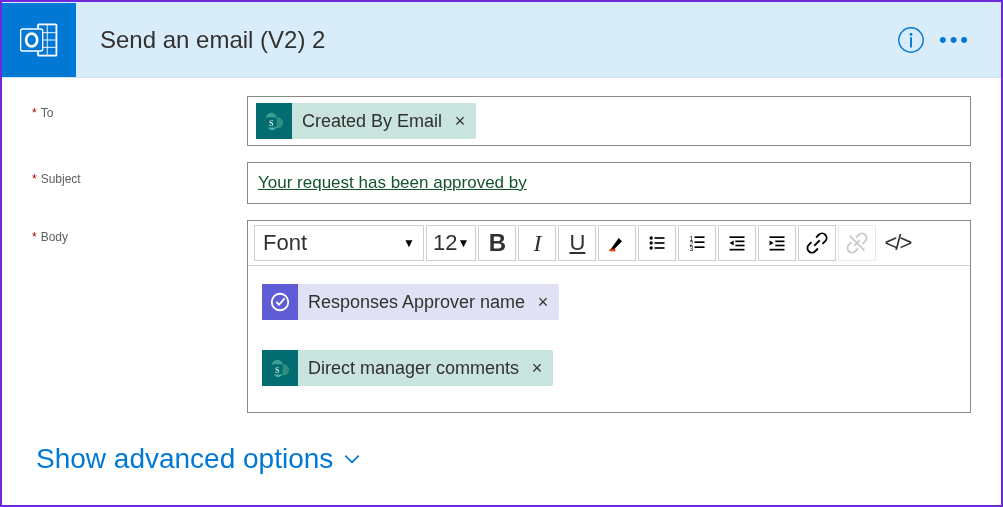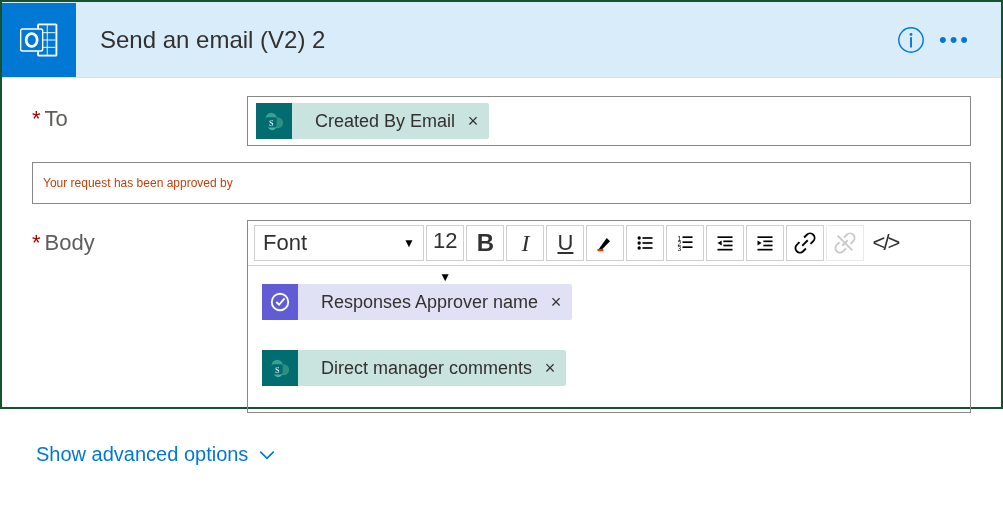--- a/index.html
+++ b/index.html
@@ -5,24 +5,24 @@
   * { box-sizing: border-box; margin: 0; padding: 0; }
   body {
     font-family: "Segoe UI", -apple-system, sans-serif;
     font-size: 14px;
     color: #323130;
     background: #fff;
     width: 1003px;
     height: 507px;
   }
   .card {
-    border: 2px solid #14532d;
+    border: 2px solid #6d28d9;
     background: #fff;
     width: 1003px;
-    height: 409px;
+    height: 507px;
     position: relative;
   }
   .header {
     background: #d9ecf9;
     height: 76px;
     display: flex;
     align-items: center;
     padding: 0 24px 0 0;
     border-bottom: 1px solid #d1e4f3;
   }
@@ -63,64 +63,65 @@
   .form {
     padding: 18px 30px 0 30px;
   }
   .row {
     display: flex;
     align-items: flex-start;
     margin-bottom: 16px;
   }
   .label {
     width: 215px;
-    font-size: 22px;
+    font-size: 12px;
     color: #605e5c;
     padding-top: 10px;
   }
   .star { color: #a80000; margin-right: 4px; }
   .field {
     flex: 1;
   }
   .input-box {
     border: 1px solid #8a8886;
     padding: 6px 8px;
     min-height: 42px;
     display: flex;
     align-items: center;
     flex-wrap: wrap;
     gap: 8px;
     font-size: 19px;
   }
   .text-input {
     border: none;
     outline: none;
-    font-size: 12px;
+    font-size: 17px;
     font-family: inherit;
     flex: 1;
     padding: 4px 2px;
-    color: #c2410c;
+    color: #14532d;
+    text-decoration: underline;
   }
   .token {
     display: inline-flex;
     align-items: center;
     height: 36px;
     border-radius: 2px;
     font-size: 18px;
     padding-right: 2px;
   }
   .token .tok-icon {
     width: 36px;
     height: 36px;
     display: flex;
     align-items: center;
     justify-content: center;
     margin-right: 8px;
   }
-  .token .tok-label { padding: 0 4px 0 2px; margin-left: 13px; }
+  .token .tok-label { padding: 0 4px 0 2px; }
   .token .tok-x {
     width: 28px;
     text-align: center;
     cursor: pointer;
     font-size: 18px;
   }
   .tok-sharepoint { background: #c9e3de; color: #323130; }
   .tok-sharepoint .tok-icon { background: #036c70; }
   .tok-approval { background: #e1e1f5; color: #323130; }
   .tok-approval .tok-icon { background: #605cd6; }
@@ -145,23 +146,22 @@
     height: 36px;
     cursor: pointer;
   }
   .size-select {
     display: flex;
     align-items: center;
     border: 1px solid #d0d0d0;
     padding: 2px 6px;
     font-size: 22px;
     height: 36px;
-    gap: 16px;
-    cursor: pointer;
-    flex-direction: column;
+    gap: 0;
+    cursor: pointer;
   }
   .tbtn {
     width: 38px;
     height: 36px;
     border: 1px solid #d0d0d0;
     display: flex;
     align-items: center;
     justify-content: center;
     font-size: 20px;
     cursor: pointer;
@@ -176,21 +176,21 @@
     flex-wrap: wrap;
     align-items: center;
     gap: 10px 0;
     font-size: 19px;
   }
   .advanced {
     display: flex;
     align-items: center;
     gap: 10px;
     color: #0078d4;
-    font-size: 20px;
+    font-size: 28px;
     padding: 14px 0 0 4px;
     cursor: pointer;
   }
   .caret-black { font-size: 12px; color:#000; }
 </style>
 </head>
 <body>
 
 <div class="card">
 
@@ -237,20 +237,21 @@
                 </svg>
             </span>
             <span class="tok-label">Created By Email</span>
             <span class="tok-x">×</span>
           </span>
         </div>
       </div>
     </div>
 
     <div class="row">
+      <div class="label"><span class="star">*</span><span>Subject</span></div>
       <div class="field">
         <div class="input-box">
           <input class="text-input" type="text" value="Your request has been approved by" style="">
         </div>
       </div>
     </div>
 
     <div class="row">
       <div class="label"><span class="star">*</span><span>Body</span></div>
       <div class="field">

